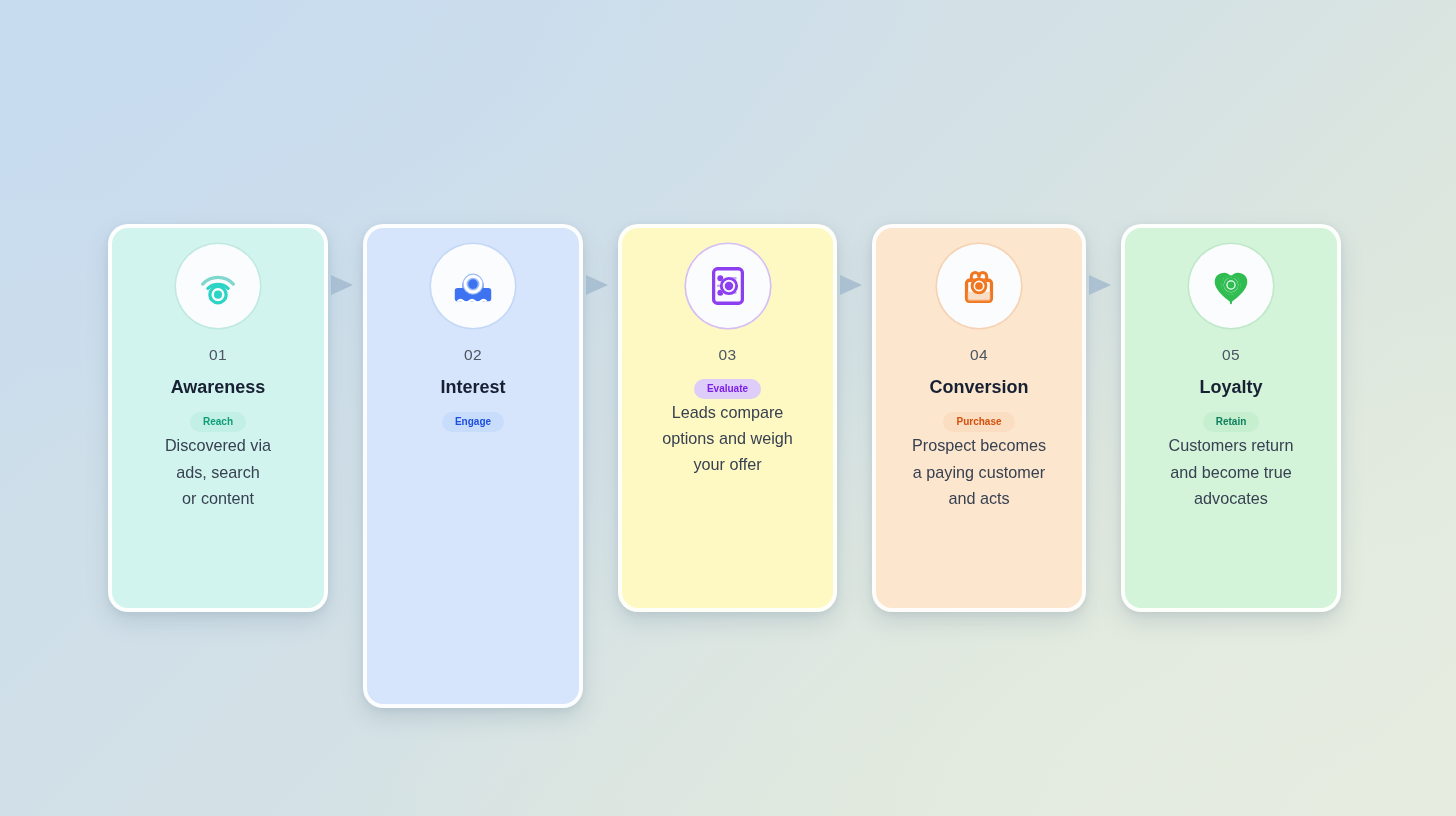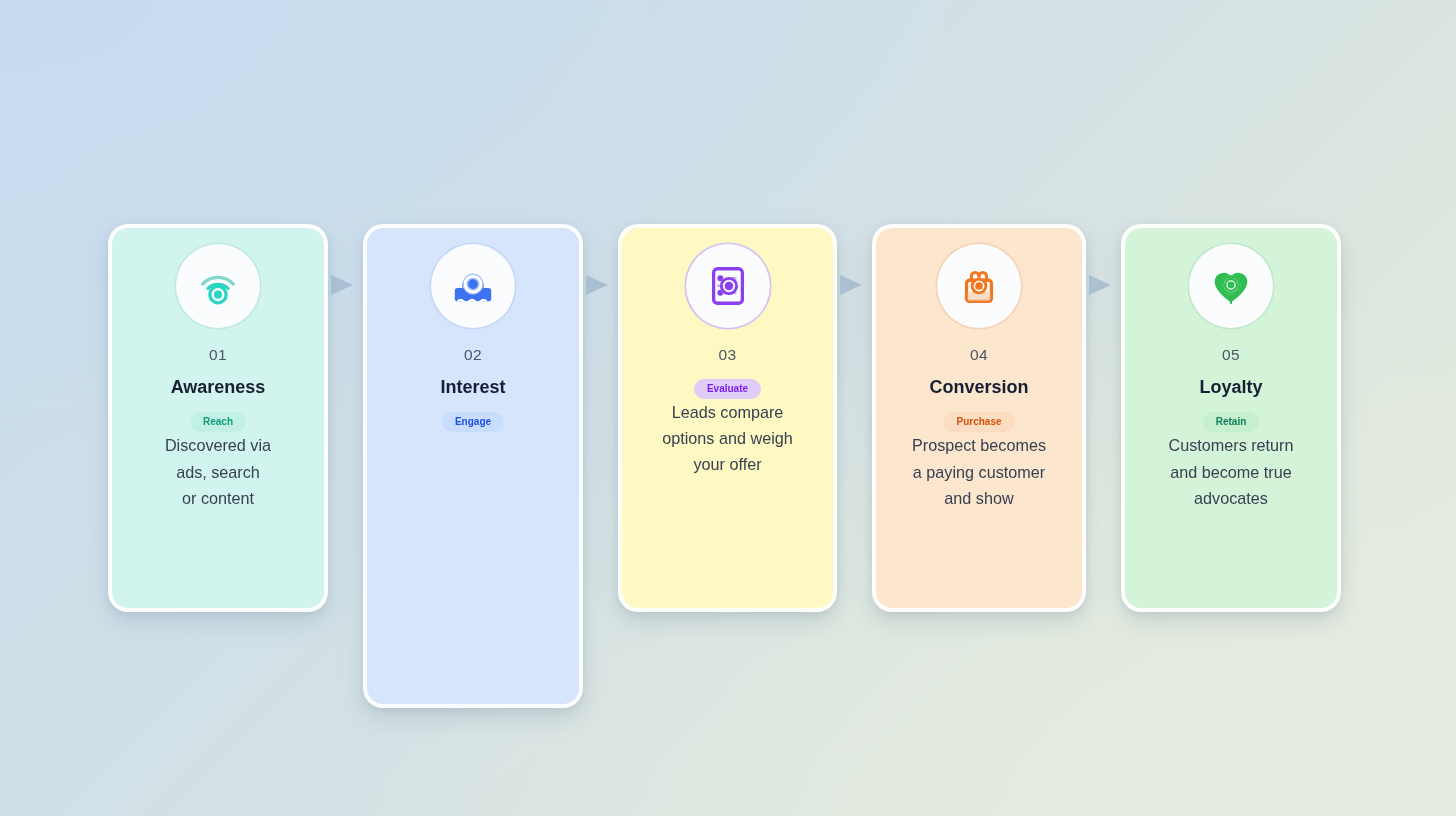--- a/index.html
+++ b/index.html
@@ -191,21 +191,21 @@
         <circle cx="24" cy="24" r="8.6" fill="#fffaf5"></circle>
         <circle cx="24" cy="24" r="7.2" fill="none" stroke="#f0761f" stroke-width="3"></circle>
         <circle cx="24" cy="24" r="4" fill="#f0761f"></circle>
       </svg>
     </div>
     <div class="step-num">04</div>
     <div class="title">Conversion</div>
     <div class="badge" style="background:#fbddc2;color:#d4510c">Purchase</div>
     <div class="desc">Prospect becomes
 a paying customer
-and show</div>
+and acts</div>
   </div>
       <div class="connector">
         <div class="arrow" style="border-left-color:#9cb5cc"></div>
       </div>
   <div class="card c5" style="background:#d4f4da">
     <div class="icon-wrap" style="box-shadow:0 0 0 1.6px #bfe8c9">
       <svg width="46" height="46" viewBox="0 0 48 48">
         <path d="M24 41 C24 41 7 30 7 19.5 A9.5 9.5 0 0 1 24 14 A9.5 9.5 0 0 1 41 19.5 C41 30 24 41 24 41 Z" fill="#2fbd52"></path>
         <path d="M24 36 v6" stroke="#2fbd52" stroke-width="2" stroke-linecap="round"></path>
         <circle cx="24" cy="23" r="10" fill="#f5fdf7"></circle>

